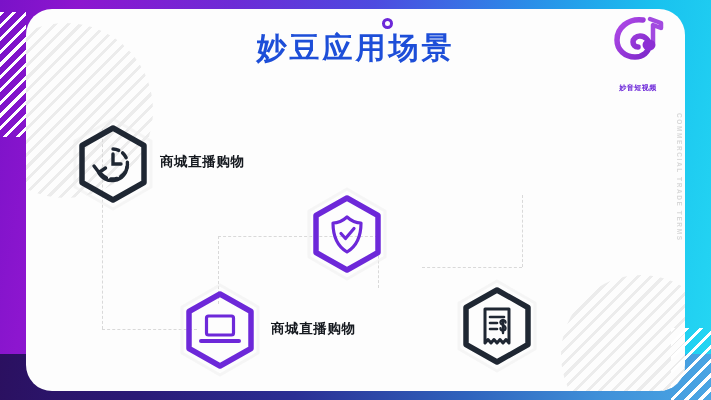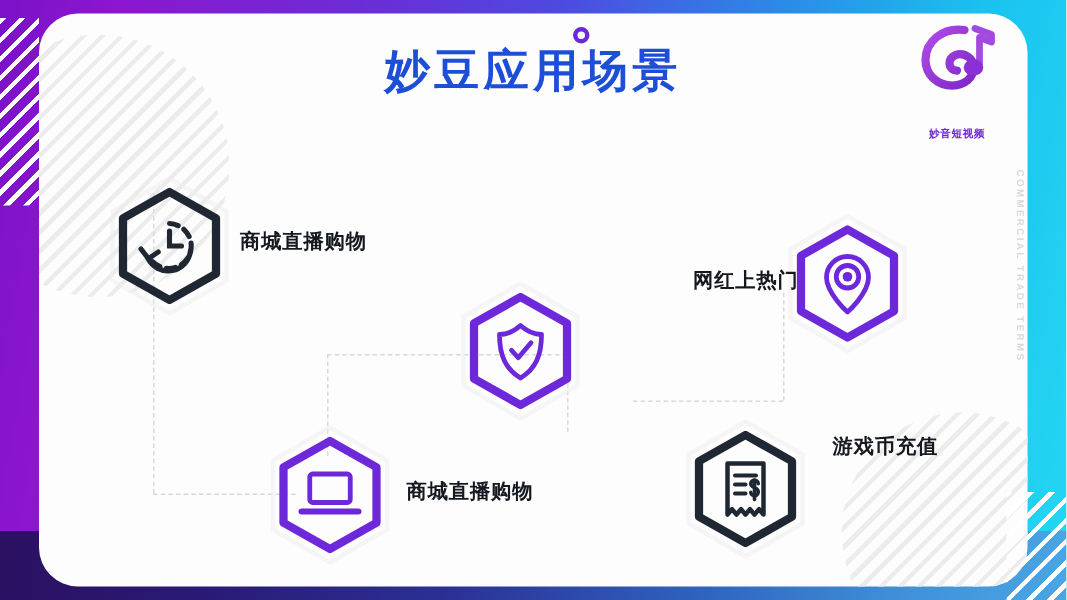--- a/index.html
+++ b/index.html
@@ -174,38 +174,20 @@
         <svg class="hex-main" viewBox="0 0 72 78">
           <path d="M36 3 L67 20.5 L67 57.5 L36 75 L5 57.5 L5 20.5 Z" fill="none" stroke="#6d28d9" stroke-width="5.5" stroke-linejoin="round"></path>
           <g stroke="#6d28d9" fill="none" stroke-width="3.2" stroke-linecap="round" stroke-linejoin="round">
             <path d="M36 22 C31 26.5 25.5 28 22 28 C22 42 26 51 36 57 C46 51 50 42 50 28 C46.5 28 41 26.5 36 22 Z"></path>
             <path d="M30 38.5 L34.5 43.5 L43 33.5"></path>
           </g>
         </svg>
       </div>
     </div>
 
-    <div class="node" style="left:496px;top:133px;">
-      <div class="hex-wrap">
-        <svg class="hex-halo" viewBox="0 0 86 94">
-          <path d="M43 2 L81 24 L81 70 L43 92 L5 70 L5 24 Z" fill="none" stroke="#eeeeee" stroke-width="3" stroke-linejoin="round"></path>
-        </svg>
-        <svg class="hex-main" viewBox="0 0 72 78">
-          <path d="M36 3 L67 20.5 L67 57.5 L36 75 L5 57.5 L5 20.5 Z" fill="none" stroke="#6d28d9" stroke-width="5.5" stroke-linejoin="round"></path>
-          <g fill="none" stroke="#6d28d9" stroke-width="3.2" stroke-linejoin="round">
-            <path d="M36 21 C28.3 21 22 27.2 22 35 C22 45.5 36 58 36 58 C36 58 50 45.5 50 35 C50 27.2 43.7 21 36 21 Z"></path>
-            <circle cx="36" cy="34.5" r="7.5"></circle>
-            <circle cx="36" cy="34.5" r="3.2" fill="#6d28d9" stroke="none"></circle>
-          </g>
-        </svg>
-      </div>
-      <div class="node-labels" style="left:-60px;top:33px;">
-        <div class="node-label">网红上热门</div>
-      </div>
-    </div>
 
     <div class="node" style="left:151px;top:274px;">
       <div class="hex-wrap">
         <svg class="hex-halo" viewBox="0 0 86 94">
           <path d="M43 2 L81 24 L81 70 L43 92 L5 70 L5 24 Z" fill="none" stroke="#eeeeee" stroke-width="3" stroke-linejoin="round"></path>
         </svg>
         <svg class="hex-main" viewBox="0 0 72 78">
           <path d="M36 3 L67 20.5 L67 57.5 L36 75 L5 57.5 L5 20.5 Z" fill="none" stroke="#6d28d9" stroke-width="5.5" stroke-linejoin="round"></path>
           <g fill="none" stroke="#6d28d9" stroke-width="3.2" stroke-linejoin="round" stroke-linecap="round">
             <rect x="22.5" y="25" width="27" height="19" rx="2"></rect>
@@ -229,22 +211,19 @@
           <g fill="none" stroke="#1f2733" stroke-width="3" stroke-linejoin="round" stroke-linecap="round">
             <path d="M24 22 L48 22 L48 56 L45 52.5 L42 56 L39 52.5 L36 56 L33 52.5 L30 56 L27 52.5 L24 56 Z"></path>
             <path d="M29 30 L43 30" stroke-width="2.6"></path>
             <path d="M29 36 L36 36" stroke-width="2.6"></path>
             <path d="M29 42 L36 42" stroke-width="2.6"></path>
             <path d="M42 33 L42 46" stroke-width="2.4"></path>
             <path d="M44.5 35.5 C44.5 34 43.2 33.2 42 33.2 C40.5 33.2 39.5 34.2 39.5 35.5 C39.5 38.4 44.5 37.6 44.5 41 C44.5 42.4 43.4 43.4 42 43.4 C40.6 43.4 39.5 42.5 39.5 41.2" stroke-width="2.4"></path>
           </g>
         </svg>
       </div>
-      <div class="node-labels" style="left:101px;top:7px;">
-        <div class="node-label">游戏币充值</div>
-      </div>
     </div>
 
   </div>
 
   <div id="stripe-edge-left"></div>
   <div id="stripe-edge-right"></div>
 </div>
 
 </body></html>

